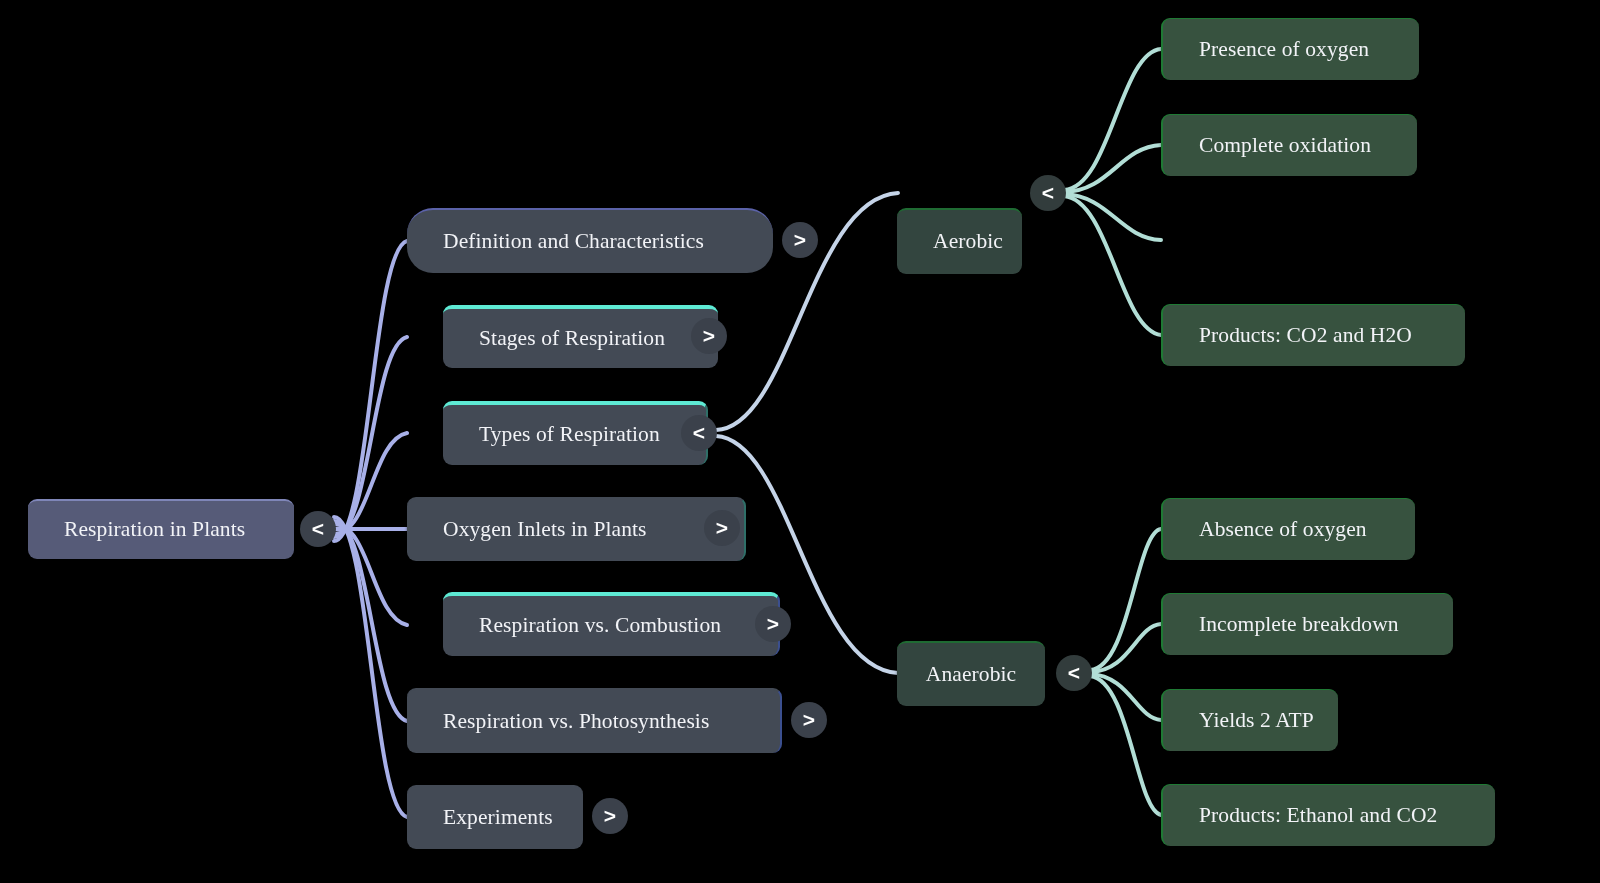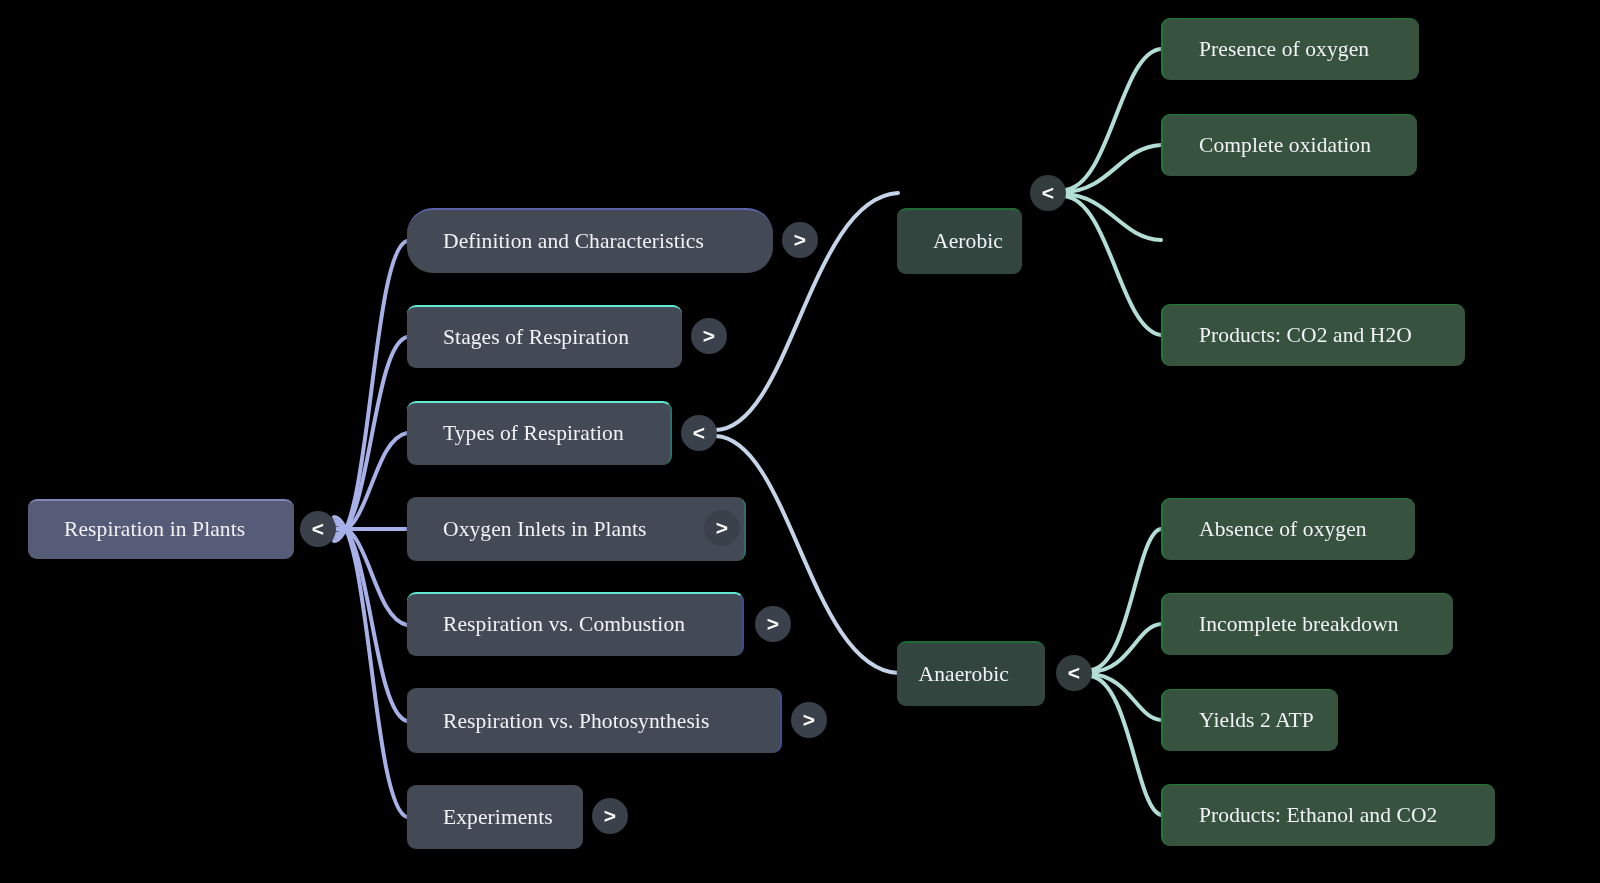--- a/index.html
+++ b/index.html
@@ -38,21 +38,21 @@
   
   .node.root {
     background: #565b78;
     border-top: 2px solid #7f86b8;
   }
   
   .node.branch {
     background: #434a55;
   }
   .node.branch.bt-blue  { border-top: 2px solid #5b62a8; }
-  .node.branch.bt-teal  { border-top: 2px solid #5eead4; }
+  .node.branch.bt-teal  { border-top: 4px solid #5eead4; margin-left: 36px; }
   .node.branch.bt-none  { border-top: 2px solid #434a55; }
   .node.branch.br-teal  { border-right: 2px solid #2f6f68; }
   .node.branch.br-blue  { border-right: 2px solid #3b4f8f; }
 
   
   .node.mid {
     background: #33453f;
     border-top: 2px solid #1f6b33;
   }
   
@@ -181,21 +181,21 @@
   <div class="node leaf" style="left:1161px; top:18px; width:258px; height:62px;">
     <span class="label">Presence of oxygen</span>
   </div>
   <div class="node leaf" style="left:1161px; top:114px; width:256px; height:62px;">
     <span class="label">Complete oxidation</span>
   </div>
   <div class="node leaf" style="left:1161px; top:304px; width:304px; height:62px;">
     <span class="label">Products: CO2 and H2O</span>
   </div>
 
-  <div class="node mid" style="left:897px; top:641px; width:148px; height:65px; justify-content:flex-end;">
+  <div class="node mid" style="left:897px; top:641px; width:148px; height:65px; justify-content:center;">
     <span class="label">Anaerobic</span>
   </div>
   <div class="toggle on-green" style="left:1056px; top:655px;">
     <span class="chev">&lt;</span>
   </div>
 
   <div class="node leaf" style="left:1161px; top:498px; width:254px; height:62px;">
     <span class="label">Absence of oxygen</span>
   </div>
   <div class="node leaf" style="left:1161px; top:593px; width:292px; height:62px;">

